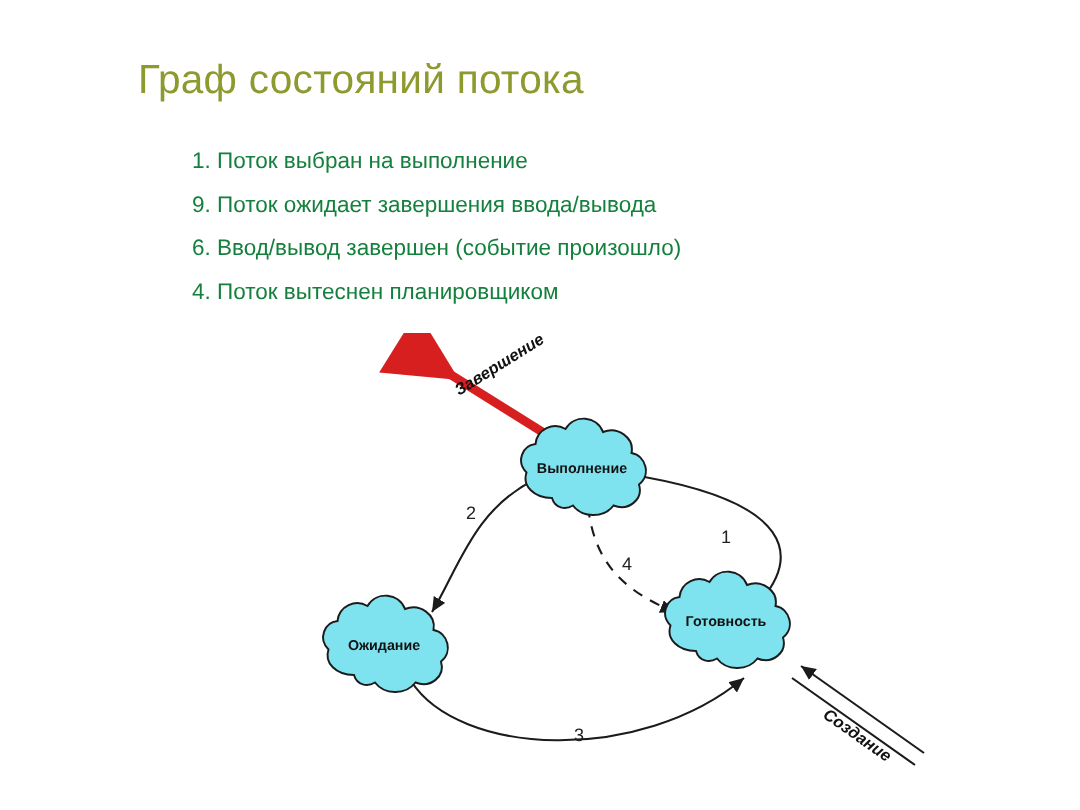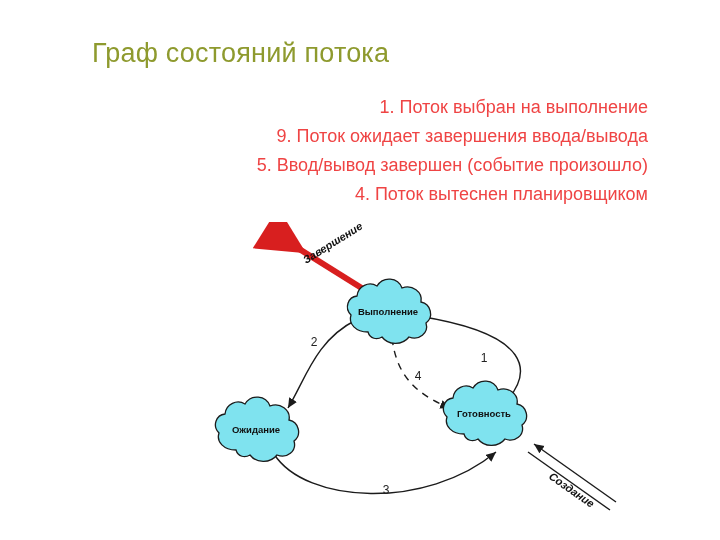--- a/index.html
+++ b/index.html
@@ -12,42 +12,41 @@
     background: #ffffff;
     font-family: "Liberation Sans", sans-serif;
     overflow: hidden;
     position: relative;
   }
   .slide {
     position: absolute;
     left: 0; top: 0;
     width: 720px;
     height: 540px;
-    text-align: right;
   }
   .title {
     position: absolute;
     left: 92px;
     top: 38px;
     font-size: 27px;
     color: #8e9a2e;
     font-family: "Liberation Sans", sans-serif;
     font-weight: 400;
     letter-spacing: 0.2px;
     white-space: nowrap;
   }
   .bullets {
     position: absolute;
     left: 128px;
     top: 93px;
     width: 520px;
   }
   .bullet {
-    font-size: 18px;
-    color: #ef4444;
+    font-size: 15px;
+    color: #15803d;
     line-height: 29px;
     white-space: nowrap;
     font-family: "Liberation Sans", sans-serif;
   }
   .diagram {
     position: absolute;
     left: 196px;
     top: 222px;
     width: 460px;
     height: 300px;
@@ -79,21 +78,21 @@
 </head>
 <body>
 
 <div class="slide">
 
   <div class="title">Граф состояний потока</div>
 
   <div class="bullets">
     <div class="bullet">1. Поток выбран на выполнение</div>
     <div class="bullet">9. Поток  ожидает завершения ввода/вывода</div>
-    <div class="bullet">5.  Ввод/вывод завершен (событие произошло)</div>
+    <div class="bullet">6.  Ввод/вывод завершен (событие произошло)</div>
     <div class="bullet">4.  Поток вытеснен планировщиком</div>
   </div>
 
   <div class="diagram">
     <svg width="460" height="300" viewBox="0 0 460 300" xmlns="http://www.w3.org/2000/svg">
       <defs>
         <marker id="arrow" markerWidth="9" markerHeight="9" refX="7" refY="3.2" orient="auto">
           <path d="M0,0 L7,3.2 L0,6.4 z" fill="#1b1b1b"></path>
         </marker>
         <marker id="arrowred" markerWidth="11" markerHeight="11" refX="2" refY="4" orient="auto">

